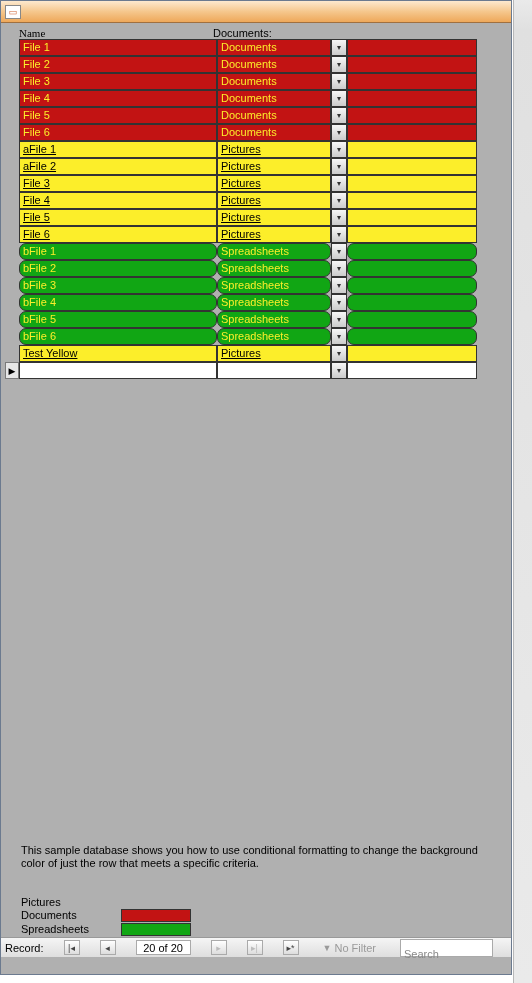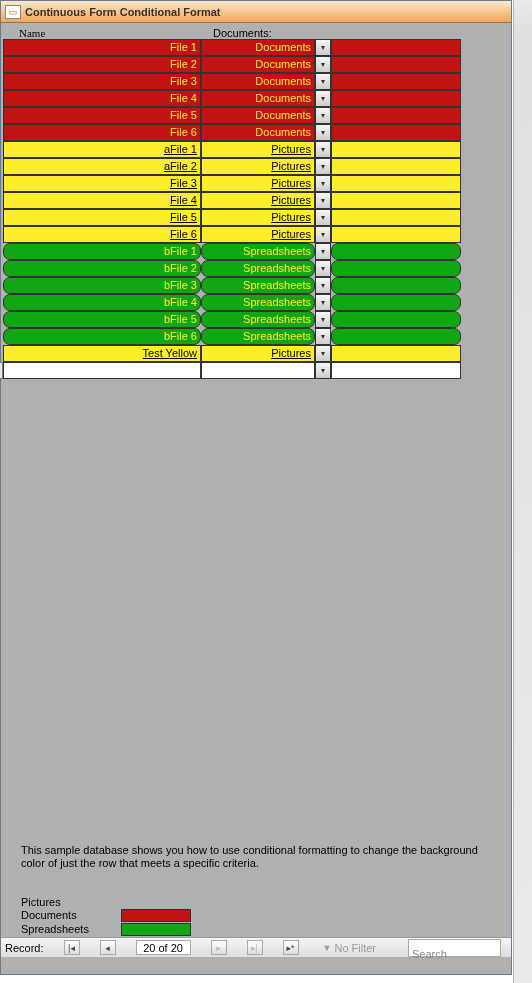--- a/index.html
+++ b/index.html
@@ -58,22 +58,21 @@
   .header-row {
     display: flex;
     height: 16px;
     align-items: flex-end;
     padding-left: 14px;
     color: #000;
   }
   .header-row .h1 { width: 198px; padding-left: 4px; font-family: Liberation Serif, serif; }
   .header-row .h2 { width: 128px; }
   .form-rows {
-    padding-left: 2px;
-    text-align: right;
+    padding-left: 18px;
   }
   .rec-row {
     display: flex;
     height: 17px;
     position: relative;
   }
   .rec-selector {
     position: absolute;
     left: -14px;
     top: 0;
@@ -165,37 +164,36 @@
     gap:3px;
   }
   .search-box {
     width: 93px;
     height: 15px;
     border:1px solid #aaa;
     background:#fff;
     color:#888;
     line-height:13px;
     padding:8px 3px;
-    margin-left:12px;
+    margin-left:4px;
   }
   .right-border {
     position:absolute;
     top:0; right:0;
     width:19px; height:100%;
     background: linear-gradient(to bottom,#eaeaea 0,#e0e0e0 30px,#eaeaea 100%);
     border-left:1px solid #b8b8b8;
   }
 </style>
 </head>
 <body>
 
 <div class="window">
   <div class="title-bar">
     <span class="title-icon">▭</span>
-    <span class="title-text">Continuous Form Conditional Format</span>
   </div>
   <div class="client">
     <div class="header-row">
       <div class="h1">Name</div>
       <div class="h2">Documents:</div>
     </div>
     <div class="form-rows" id="form-rows">
         <div class="rec-row">
           <div class="cell name bg-red">File 1</div>
           <div class="cell cat bg-red">Documents</div>

